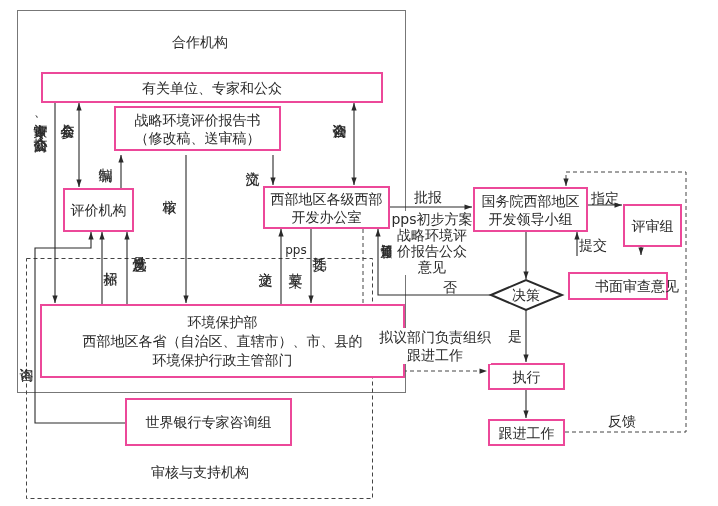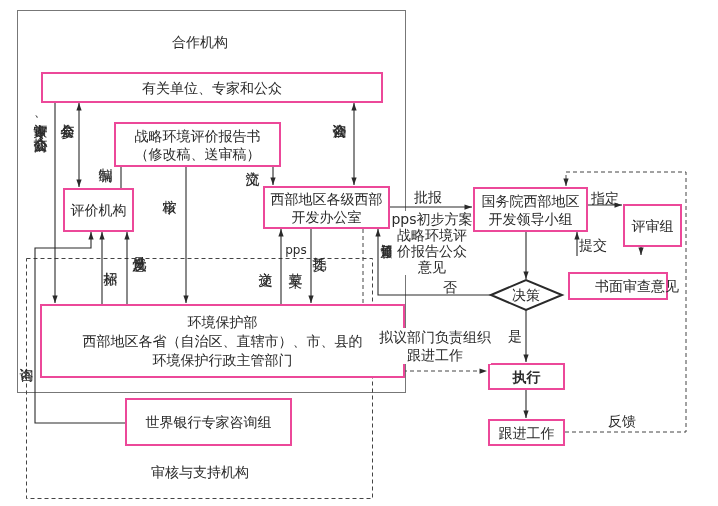--- a/index.html
+++ b/index.html
@@ -83,21 +83,21 @@
     <polygon points="491,295 526,280 562,295 526,310" fill="#ffffff" stroke="#2a2a2a" stroke-width="2"></polygon>
   </svg>
 
   <div class="region-title" style="left:200px; top:34px;">合作机构</div>
   <div class="region-title" style="left:200px; top:464px;">审核与支持机构</div>
 
   <div class="box" style="left:41px; top:72px; width:342px; height:31px;">
     <span>有关单位、专家和公众</span>
   </div>
 
-  <div class="box" style="left:114px; top:122px; width:167px; height:45px;">
+  <div class="box" style="left:114px; top:106px; width:167px; height:45px;">
     <span>战略环境评价报告书</span>
     <span>（修改稿、送审稿）</span>
   </div>
 
   <div class="box" style="left:63px; top:188px; width:71px; height:44px;">
     <span>评价机构</span>
   </div>
 
   <div class="box" style="left:263px; top:186px; width:127px; height:43px;">
     <span>西部地区各级西部</span>
@@ -122,21 +122,21 @@
   <div class="box" style="left:623px; top:204px; width:59px; height:43px;">
     <span>评审组</span>
   </div>
 
   <div class="box" style="left:568px; top:272px; width:100px; height:28px;padding-left:38px;">
     <span>书面审查意见</span>
   </div>
 
   <div class="diamond-label" style="left:526px; top:295px;">决策</div>
 
-  <div class="box" style="left:488px; top:363px; width:77px; height:27px;font-weight:bold;">
+  <div class="box" style="left:488px; top:363px; width:77px; height:27px;">
     <span>执行</span>
   </div>
 
   <div class="box" style="left:488px; top:419px; width:77px; height:27px;">
     <span>跟进工作</span>
   </div>
 
   <div class="vlabel" style="left:34px; top:113px;">专家评审、公众协商</div>
   <div class="vlabel" style="left:61px; top:113px;">公众参与</div>
   <div class="vlabel" style="left:99px; top:157px;">编制</div>

